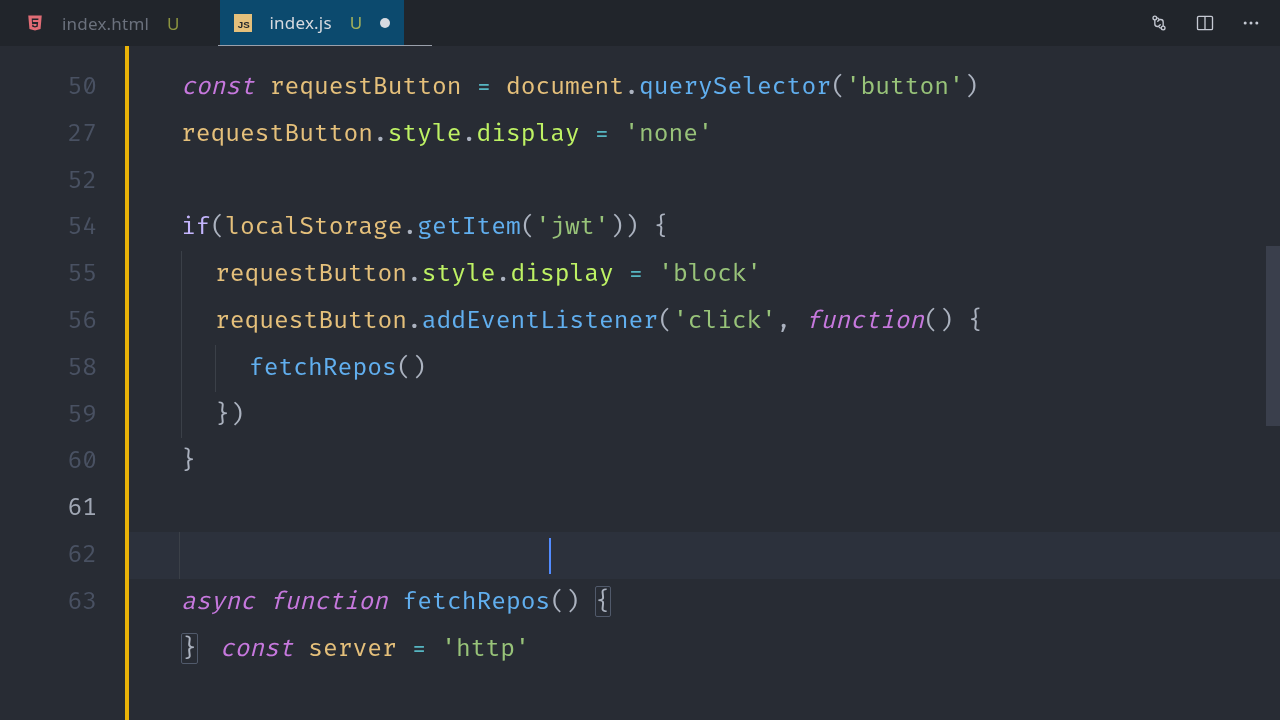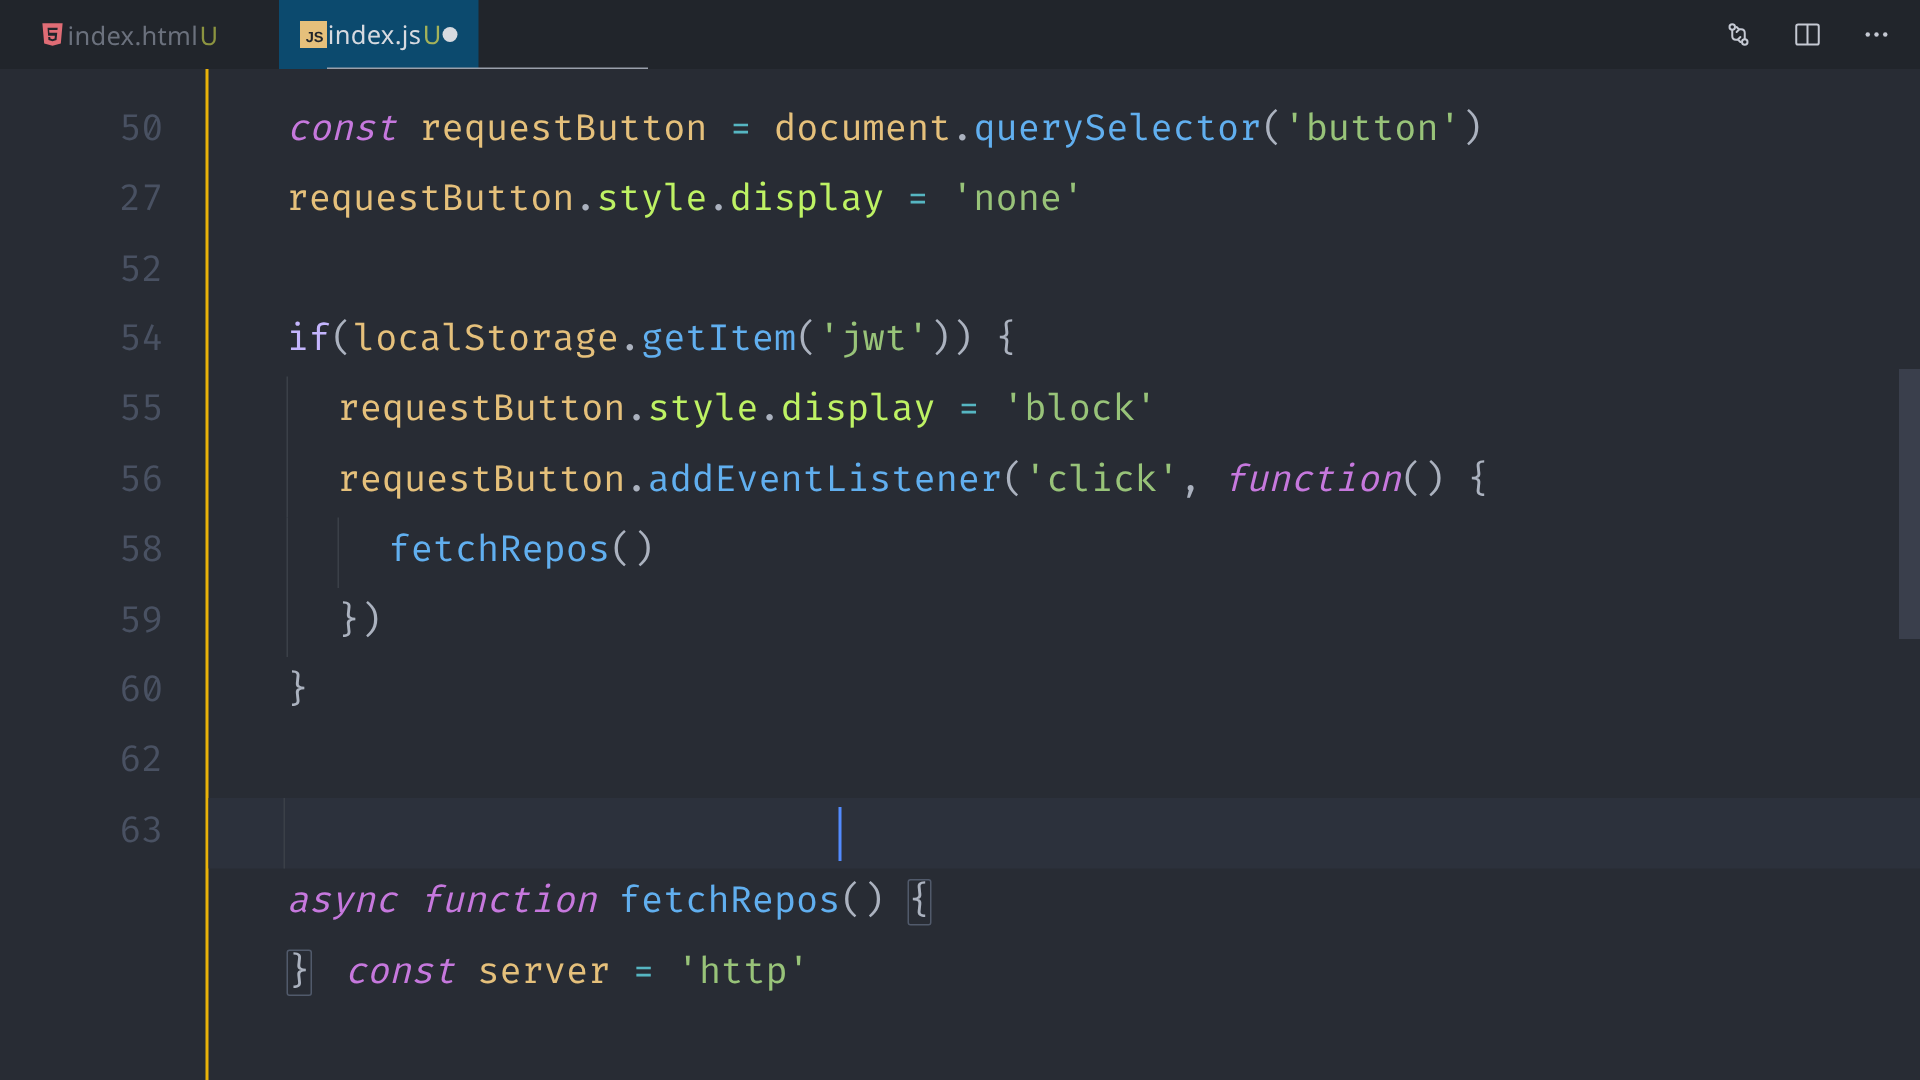--- a/index.html
+++ b/index.html
@@ -18,21 +18,21 @@
     background: #21252b;
     display: flex;
     align-items: center;
     position: relative;
   }
   .tab {
     display: flex;
     align-items: center;
     padding: 0 14px;
     height: 100%;
-    gap: 1px;
+    gap: 18px;
     font-size: 17px;
     color: #6b717d;
     cursor: pointer;
   }
   .tab.active {
     background: #0c4a6e;
     color: #d7dae0;
     border-bottom: 1px solid #4d78cc00;
   }
   .tab-icon { display: inline-flex; }
@@ -64,35 +64,34 @@
   .titlebar-actions .ico {
     width: 22px; height: 22px;
     display: inline-flex; align-items: center; justify-content: center;
     color: #c5c9d3;
     cursor: pointer;
   }
   .editor {
     display: flex;
     height: calc(100% - 46px);
     position: relative;
-    padding-left: 12px;
   }
   .gutter {
     width: 125px;
     text-align: right;
     padding-right: 28px;
     color: #495162;
     user-select: none;
     padding-top: 18px;
   }
   .code {
     flex: 1;
     position: relative;
     padding-top: 18px;
-    border-left: 2px solid #eab308;
+    border-left: 4px solid #eab308;
     padding-left: 2px;
   }
   .line {
     height: 46.8px;
     line-height: 46.8px;
     white-space: pre;
     position: relative;
   }
   .gutter .line { height: 46.8px; line-height: 46.8px; font-variant-numeric: tabular-nums; }
   .gutter .line.current { color: #a0a7b4; }
@@ -203,20 +202,21 @@
   <div class="gutter">
     <div class="line">50</div>
     <div class="line">27</div>
     <div class="line">52</div>
     <div class="line">54</div>
     <div class="line">55</div>
     <div class="line">56</div>
     <div class="line">58</div>
     <div class="line">59</div>
     <div class="line">60</div>
+    <div class="line current">61</div>
     <div class="line">62</div>
     <div class="line">63</div>
   </div>
 
   <div class="code">
 
     <div class="line pad2"><span class="kw-decl">const</span><span class="pun"> </span><span class="con">requestButton</span><span class="pun"> </span><span class="op">=</span><span class="pun"> </span><span class="obj">document</span><span class="pun">.</span><span class="fn">querySelector</span><span class="pun">(</span><span class="str">'button'</span><span class="pun">)</span></div>
 
     <div class="line pad2"><span class="con">requestButton</span><span class="pun">.</span><span class="prop">style</span><span class="pun">.</span><span class="prop">display</span><span class="op"> = </span><span class="str">'none'</span></div>
 

